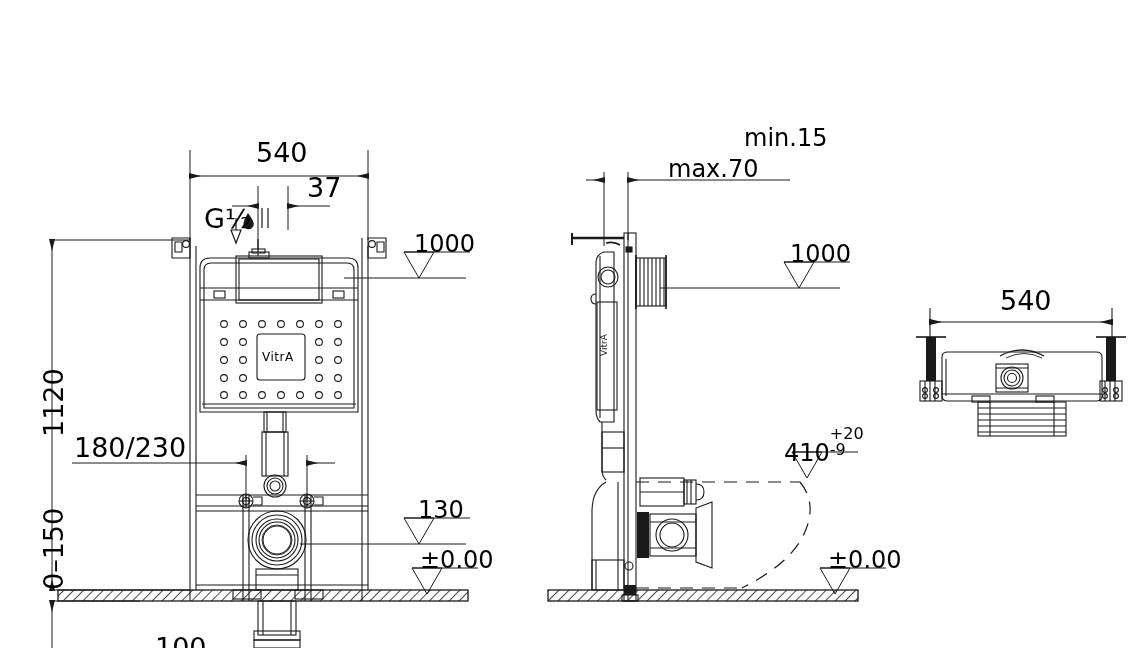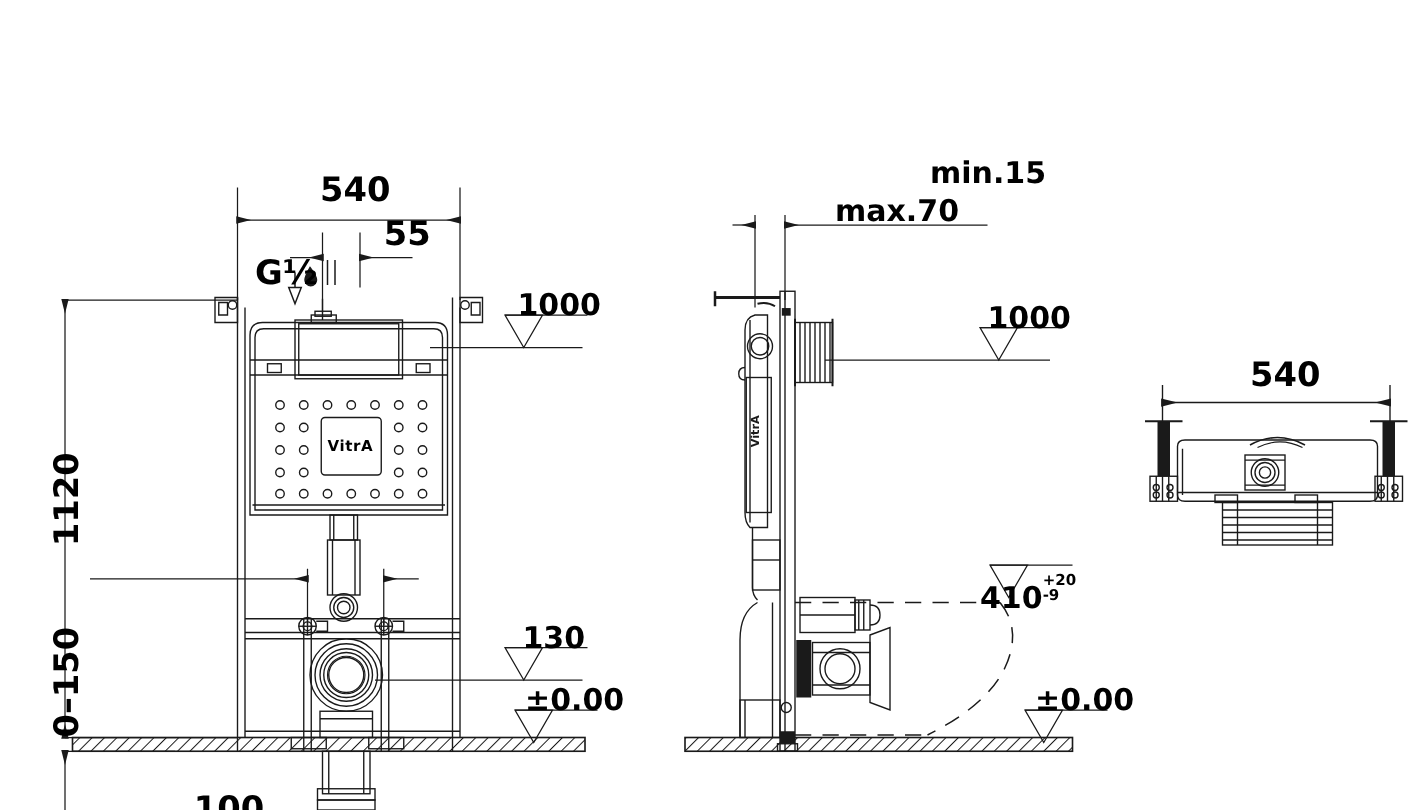--- a/index.html
+++ b/index.html
@@ -1,25 +1,25 @@
 <!DOCTYPE html>
 <html><head>
 <meta charset="utf-8">
 <style>
   html,body{margin:0;padding:0;background:#ffffff;}
   body{width:1133px;height:648px;position:relative;overflow:hidden;
        font-family:"DejaVu Sans","Liberation Sans",sans-serif;color:#000;}
-  .stage{position:absolute;left:0;top:0;width:1133px;height:464px;font-weight:bold;}
+  .stage{position:absolute;left:0;top:0;width:1133px;height:464px;}
   svg{position:absolute;left:0;top:0;}
   .lbl{position:absolute;white-space:nowrap;line-height:1;}
   .t28{font-size:27px;}
   .t25{font-size:24px;}
   .rot{transform-origin:0 0;transform:rotate(-90deg);}
-  .tolbox{display:inline-block;vertical-align:baseline;font-size:12px;
-          line-height:1.0;text-align:left;position:relative;top:-6px;margin-top:32px;}
+  .tolbox{display:inline-block;vertical-align:baseline;font-size:16px;
+          line-height:1.0;text-align:left;position:relative;top:-6px;}
   .tolbox span{display:block;}
 </style>
 </head>
 <body>
 
 <div class="stage">
 
 <svg width="1133" height="648" viewBox="0 0 1133 648">
   <defs>
     <pattern id="hatch" width="7" height="7" patternUnits="userSpaceOnUse" patternTransform="rotate(45)">
@@ -352,25 +352,26 @@
     <line x1="978" y1="426" x2="1066" y2="426"></line>
     <line x1="978" y1="432" x2="1066" y2="432"></line>
     <line x1="990" y1="402" x2="990" y2="436"></line>
     <line x1="1054" y1="402" x2="1054" y2="436"></line>
   </g>
 
   </g>
 </svg>
 
 <div class="lbl t28" style="left:256px;top:139px;">540</div>
-<div class="lbl t28" style="left:307px;top:174px;">55</div>
+<div class="lbl t28" style="left:307px;top:174px;">37</div>
 <div class="lbl t28" style="left:204px;top:205px;">G½</div>
 
 <div class="lbl t28 rot" style="left:40px;top:437px;">1120</div>
 <div class="lbl t28 rot" style="left:40px;top:590px;">0–150</div>
+<div class="lbl t28" style="left:74px;top:434px;">180/230</div>
 <div class="lbl t28" style="left:155px;top:634px;">100</div>
 
 <div class="lbl t25" style="left:414px;top:232px;">1000</div>
 <div class="lbl t25" style="left:418px;top:498px;">130</div>
 <div class="lbl t25" style="left:420px;top:548px;">±0.00</div>
 
 <div class="lbl" style="left:262px;top:351px;font-size:12px;letter-spacing:.5px;">VitrA</div>
 
 <div class="lbl t25" style="left:744px;top:126px;">min.15</div>
 <div class="lbl t25" style="left:668px;top:157px;">max.70</div>

